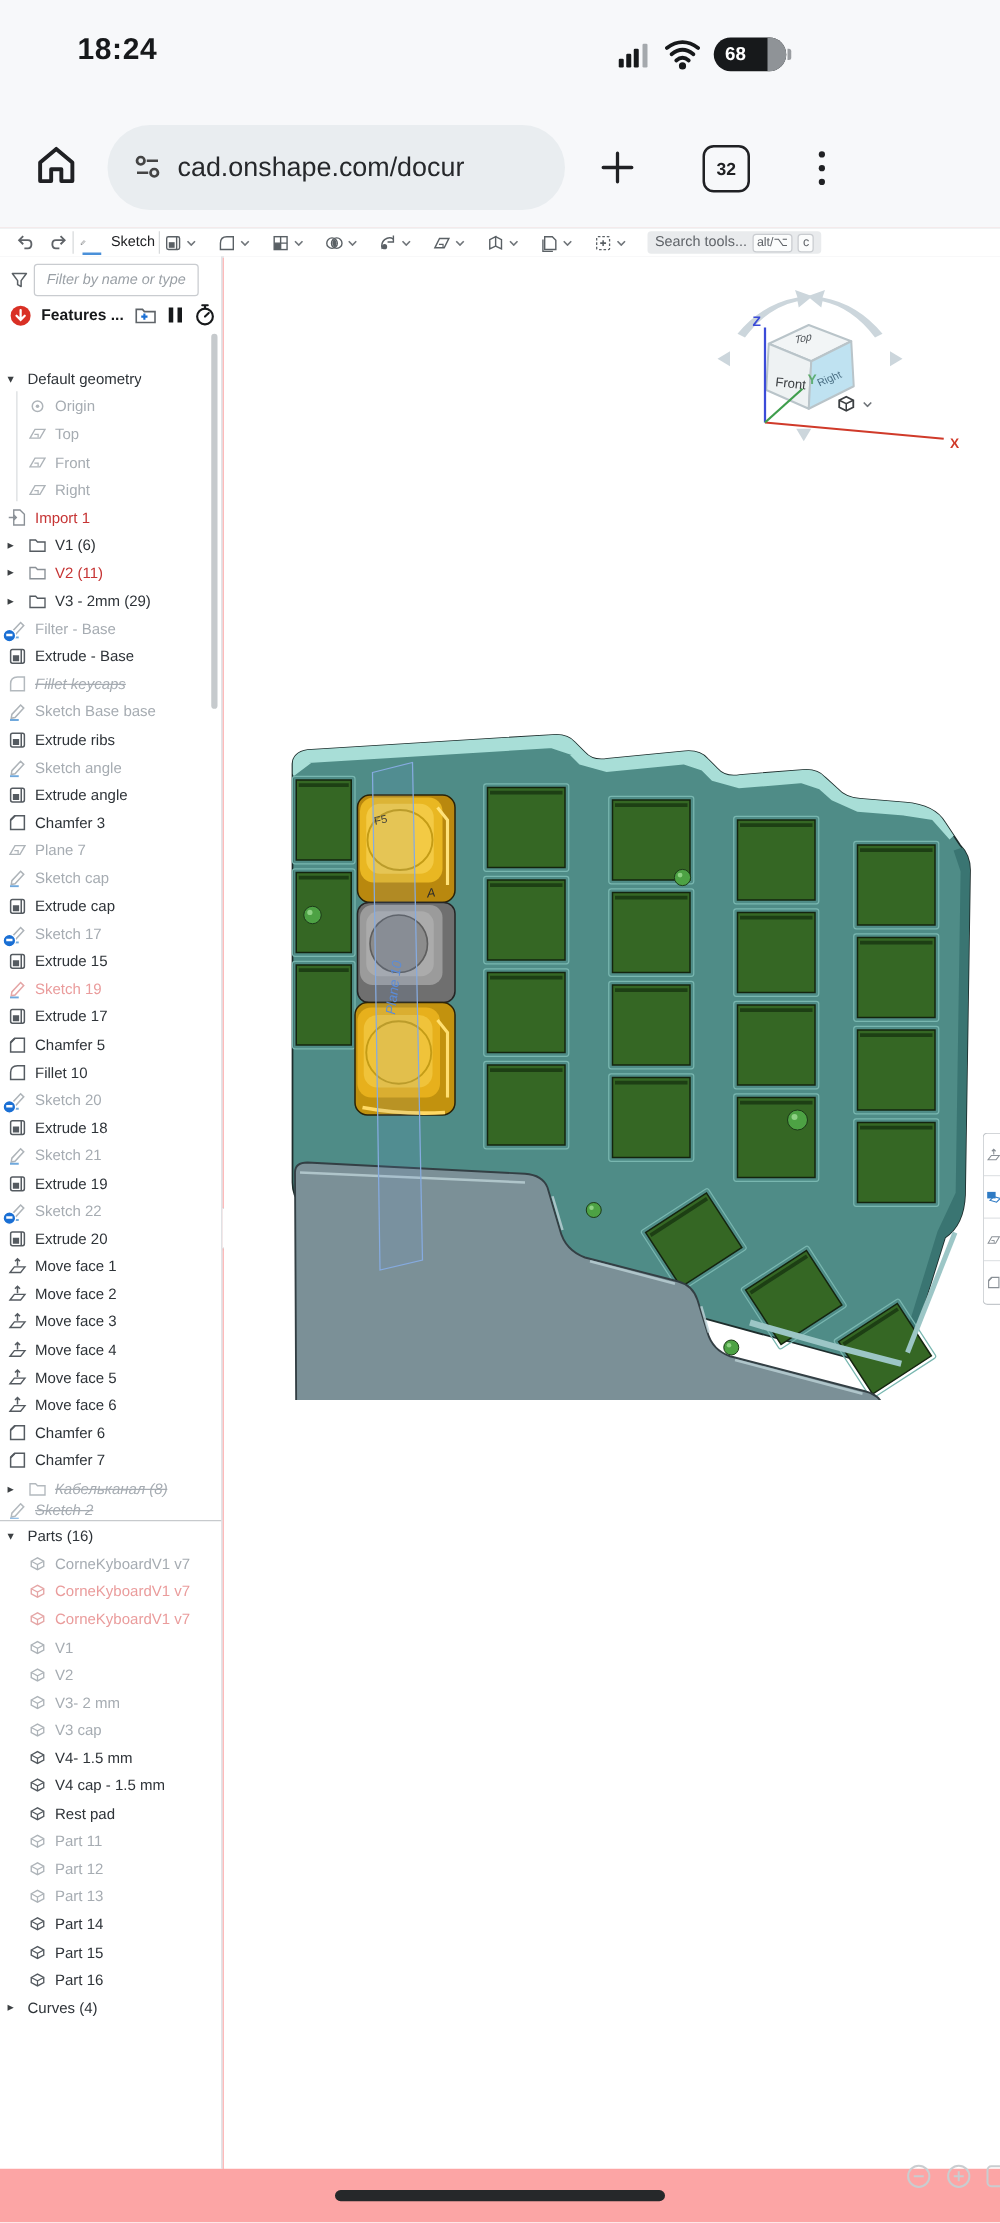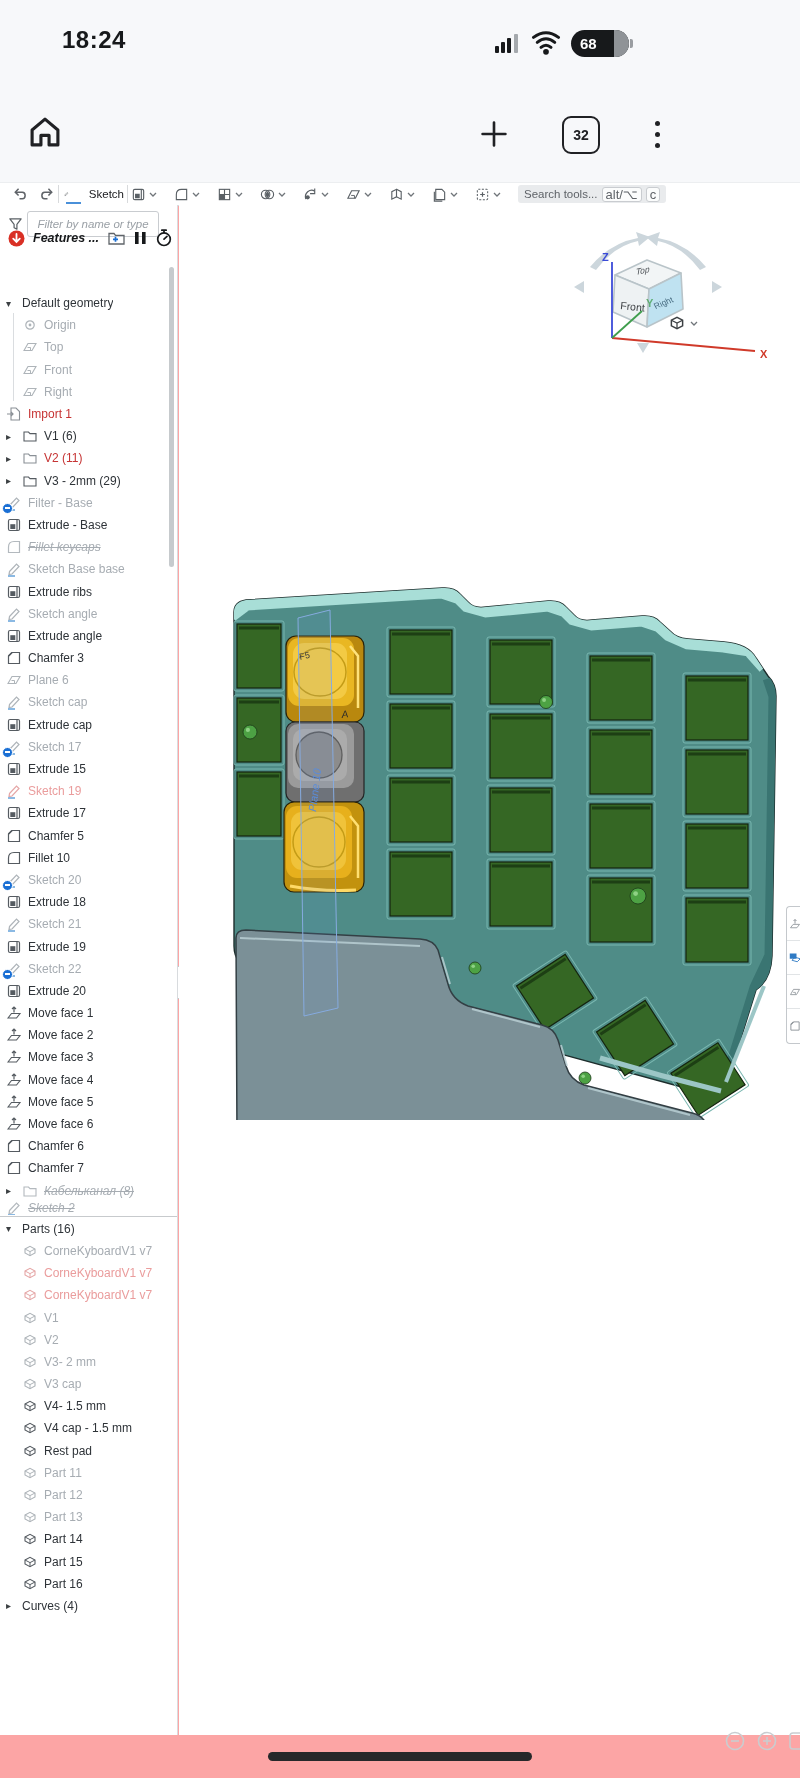--- a/index.html
+++ b/index.html
@@ -1,21 +1,21 @@
 <!DOCTYPE html>
 <html><head>
 <meta charset="utf-8">
 <style>
   html,body{margin:0;padding:0;background:#fff;}
   #app{position:relative;width:800px;height:1778px;overflow:hidden;
        font-family:"Liberation Sans",sans-serif;color:#202124;background:#fca5a5;padding-left:43px;}
   
   #chrome{position:absolute;left:0;top:0;width:800px;height:182px;background:#f7f8fa;}
   #time{position:absolute;left:62px;top:26px;font-size:24px;font-weight:bold;color:#17191b;letter-spacing:.5px;}
-  #statusicons{position:absolute;left:494px;top:30px;display:flex;gap:10px;}
+  #statusicons{position:absolute;left:494px;top:30px;display:flex;align-items:center;gap:10px;}
   .batt{position:relative;width:58px;height:27px;border-radius:14px;background:#17191b;overflow:hidden;display:flex;align-items:center;}
   .batt .pct{color:#fff;font-size:15px;font-weight:bold;margin-left:9px;z-index:2;}
   .batt .tail{position:absolute;right:0;top:0;width:15px;height:27px;background:#8f9397;}
   .nub{width:3px;height:9px;background:#9a9da1;border-radius:0 2px 2px 0;margin-left:1px;}
   #homebtn{position:absolute;left:26px;top:112px;width:44px;height:44px;}
   #urlpill{position:absolute;left:86px;top:100px;width:366px;height:68px;border-radius:34px;background:#e9edf0;display:flex;align-items:center;overflow:hidden;}
   #urltext{font-size:21.5px;color:#26282b;white-space:nowrap;overflow:hidden;width:300px;}
   #plusbtn{position:absolute;left:478px;top:118px;width:32px;height:32px;}
   #tabbtn{position:absolute;left:562px;top:116px;width:34px;height:34px;border:2.6px solid #202124;border-radius:9px;display:flex;align-items:center;justify-content:center;font-size:14px;font-weight:bold;}
   #kebab{position:absolute;left:652px;top:116px;width:10px;height:36px;display:flex;flex-direction:column;justify-content:center;gap:6px;align-items:center;}
@@ -28,28 +28,28 @@
   .tdiv{position:absolute;top:2px;width:1px;height:18px;background:#d8dadc;}
   #sketchbtn{position:absolute;left:64px;width:60px;height:22px;display:flex;align-items:center;gap:20px;}
   #sketchbtn .sk{font-size:11.5px;color:#202124;}
   #sketchline{position:absolute;left:66px;top:19px;width:15px;height:2px;background:#4a90d9;}
   #tgroups{position:absolute;left:131px;top:0;height:22px;display:flex;align-items:center;gap:10px;}
   .tgroup{display:flex;align-items:center;gap:3px;width:33px;height:20px;}
   .tgroup svg.tic{width:15px;height:15px;}
   .car{width:8px;height:5px;}
   #searchtools{position:absolute;left:518px;top:2px;height:18px;background:#e9ebed;border-radius:3px;display:flex;align-items:center;gap:4px;padding:0 6px;}
   #searchtools .stxt{font-size:11.5px;color:#5f6368;}
-  .kbd{background:#fbfcfc;border:1px solid #c9ccd0;border-radius:3px;font-size:13px;color:#5f6368;padding:0 3px;line-height:13px;}
+  .kbd{background:#fbfcfc;border:1px solid #c9ccd0;border-radius:3px;font-size:10px;color:#5f6368;padding:0 3px;line-height:13px;}
   
   #panel{position:absolute;left:0;top:205px;width:178px;height:1530px;background:#fff;border-right:1px solid #d9dcdf;box-sizing:border-box;}
   #filterrow{position:absolute;left:0;top:6px;width:178px;height:28px;}
   #filterrow svg{position:absolute;left:8px;top:5px;}
   #filterinput{position:absolute;left:27px;top:0;width:118px;height:24px;border:1px solid #c9ccd0;border-radius:3px;font-family:"Liberation Sans",sans-serif;font-style:italic;font-size:11.5px;color:#9aa0a6;padding:0 6px;text-align:center;}
   #filterinput::placeholder{color:#9aa0a6;font-style:italic;}
-  #fhead{position:absolute;left:0;top:22px;width:178px;height:22px;display:flex;align-items:center;gap:8px;padding-left:8px;box-sizing:border-box;font-style:italic;}
+  #fhead{position:absolute;left:0;top:36px;width:178px;height:22px;display:flex;align-items:center;gap:8px;padding-left:8px;box-sizing:border-box;}
   #fhead .ttl{font-size:12.5px;font-weight:bold;color:#17191b;}
   #guide{position:absolute;left:13px;top:108px;width:1px;height:88px;background:#dadde0;}
   #scrollthumb{position:absolute;left:169px;top:62px;width:5px;height:300px;border-radius:3px;background:#c6cacd;}
   #treeflow{position:absolute;left:0;top:87px;width:177px;}
   .trow{height:22.2px;display:flex;align-items:center;padding-left:6px;font-size:12px;white-space:nowrap;overflow:hidden;}
   .trow .chev{width:16px;font-size:10px;color:#3c4043;flex:none;}
   .trow .iwrap{position:relative;width:16px;height:16px;flex:none;margin-right:6px;color:#555b61;}
   .fic{width:16px;height:16px;display:block;}
   .badge{position:absolute;left:-4px;bottom:-3px;width:9px;height:9px;border-radius:50%;background:#1a6fd4;border:1px solid #fff;}
   .badge::after{content:"";position:absolute;left:2px;top:3.5px;width:5px;height:1.6px;background:#fff;}
@@ -152,20 +152,29 @@
         <div class="nub"></div>
       </div>
     </div>
 
     <div id="homebtn">
       <svg width="38" height="40" viewBox="0 0 28 28">
         <path d="M4.5 12.5 L14 4.5 L23.5 12.5 V23.5 H17 V16.5 H11 V23.5 H4.5 Z" fill="none" stroke="#202124" stroke-width="2.3" stroke-linejoin="round"></path>
       </svg>
     </div>
 
+    <div id="urlpill">
+      <svg width="24" height="24" viewBox="0 0 20 20" style="margin:0 12px 0 20px;flex:none">
+        <circle cx="5.5" cy="5.5" r="2.5" fill="none" stroke="#444" stroke-width="1.8"></circle>
+        <path d="M9.5 5.5 H17" stroke="#444" stroke-width="1.8"></path>
+        <circle cx="14.5" cy="13.5" r="2.5" fill="none" stroke="#444" stroke-width="1.8"></circle>
+        <path d="M3 13.5 H10.5" stroke="#444" stroke-width="1.8"></path>
+      </svg>
+      <div id="urltext">cad.onshape.com/docur</div>
+    </div>
 
     <div id="plusbtn">
       <svg width="32" height="32" viewBox="0 0 28 28">
         <path d="M14 4 V24 M4 14 H24" stroke="#202124" stroke-width="2.3" stroke-linecap="round"></path>
       </svg>
     </div>
 
     <div id="tabbtn">
       <span>32</span>
     </div>
@@ -464,21 +473,21 @@
             </svg>
           </span>
           <span class="lbl">Chamfer 3</span>
         </div>
         <div class="trow state-gray">
           <span class="iwrap">
             <svg class="fic" viewBox="0 0 16 16">
               <use href="#sym-plane"></use>
             </svg>
           </span>
-          <span class="lbl">Plane 6</span>
+          <span class="lbl">Plane 7</span>
         </div>
         <div class="trow state-gray">
           <span class="iwrap">
             <svg class="fic" viewBox="0 0 16 16">
               <use href="#sym-sketch"></use>
             </svg>
           </span>
           <span class="lbl">Sketch cap</span>
         </div>
         <div class="trow state-normal">

